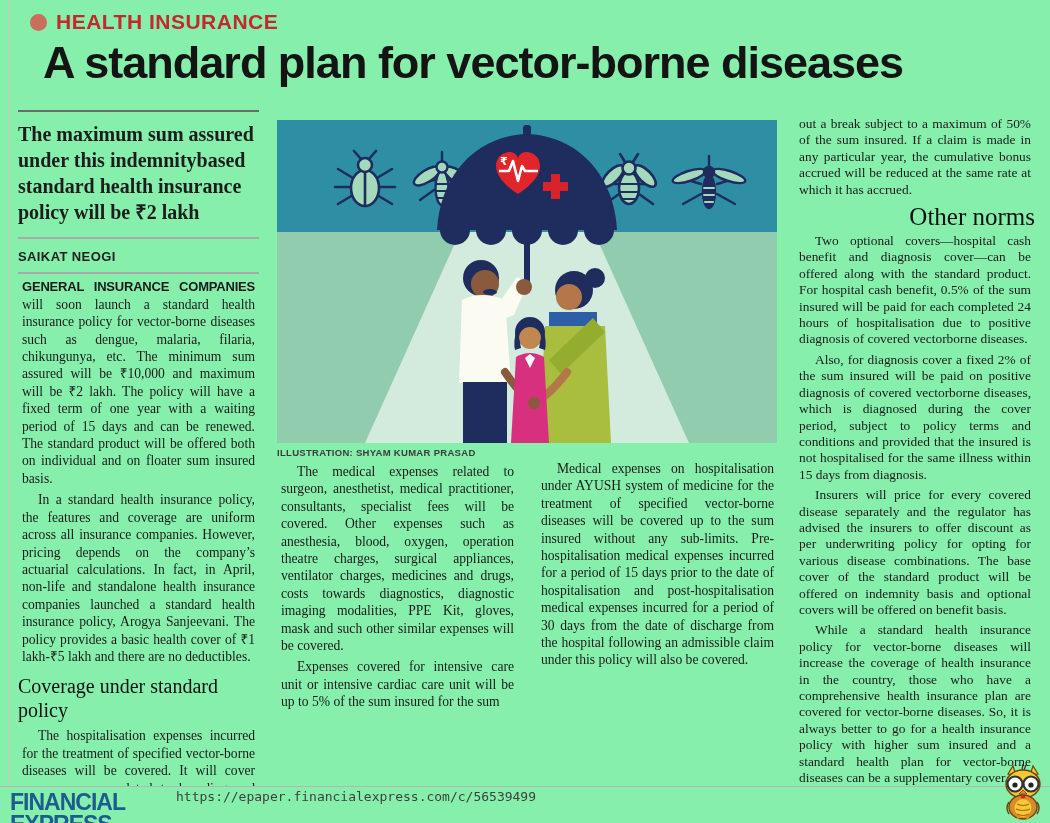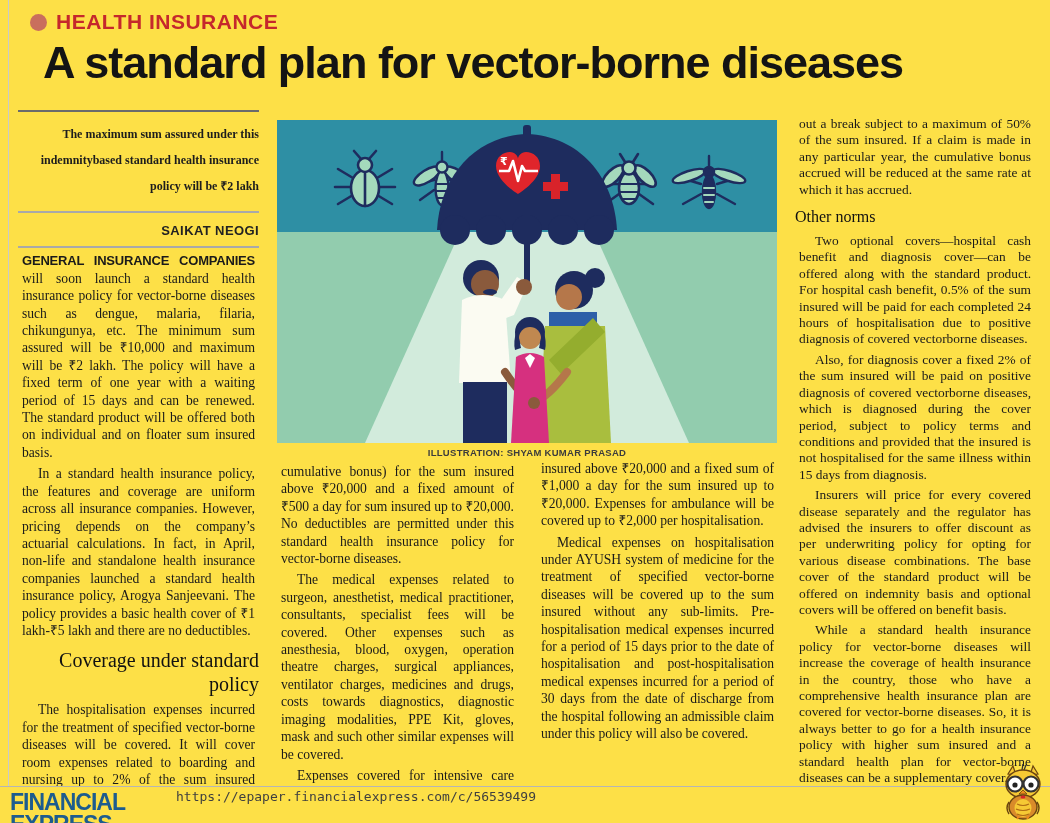--- a/index.html
+++ b/index.html
@@ -1,16 +1,16 @@
 <!DOCTYPE html>
 <html><head>
 <meta charset="utf-8">
 <style>
   html,body{margin:0;padding:0;background:#fff;}
-  .page{position:relative;width:1050px;height:823px;background:#fde047;overflow:hidden;
+  .page{position:relative;width:1050px;height:823px;background:#86efac;overflow:hidden;
         font-family:"Liberation Serif",serif;color:#1a1a1a;}
   .abs{position:absolute;}
   .left-rule{left:8px;top:0;width:1px;height:786px;background:#c9c9c9;}
 
   
   .kicker{left:30px;top:10px;display:flex;align-items:center;gap:9px;}
   .kicker-dot{width:17px;height:17px;border-radius:50%;background:#c96f5d;}
   .kicker-label{font-family:"Liberation Sans",sans-serif;font-weight:800;font-size:21px;
                 letter-spacing:.5px;color:#c5282c;}
   .headline{left:17px;top:38px;width:1022px;font-family:"Liberation Sans",sans-serif;
@@ -19,31 +19,31 @@
   
   .col{position:absolute;width:241px;text-align:justify;font-size:13.6px;line-height:17.4px;}
   .col1{left:18px;top:110px;height:676px;overflow:hidden;}
   .col2{left:277px;top:459px;width:241px;height:325px;overflow:hidden;}
   .col3{left:537px;top:456px;width:241px;height:328px;overflow:hidden;}
   .col4{left:795px;top:112px;width:240px;height:674px;overflow:hidden;line-height:16.4px;font-size:13.4px;}
   .col p{margin:4px;}
   .p-indent{text-indent:16px;}
   .rule-dark{height:2px;background:#6b6b6b;margin:0 0 9px 0;}
   .rule-gray{height:2px;background:#a9a9a9;}
-  .standfirst{font-weight:700;font-size:12px;line-height:26px;color:#1d1d1d;text-align:right;}
+  .standfirst{font-weight:700;font-size:20px;line-height:26px;color:#1d1d1d;text-align:left;}
   .byline{font-family:"Liberation Sans",sans-serif;font-weight:700;font-size:13px;
-          letter-spacing:.4px;color:#222;margin:9px 0 7px 0;text-align:right;}
+          letter-spacing:.4px;color:#222;margin:9px 0 7px 0;text-align:left;}
   .body-start{margin-top:11px;}
   .lead-in{font-family:"Liberation Sans",sans-serif;font-weight:700;font-size:13px;letter-spacing:-.2px;}
-  .subhead{font-size:20px;line-height:24px;margin:9px 0 5px 0 !important;text-align:right;color:#111;}
-  .subhead-sm{font-size:16px;line-height:23px;margin:7px 0 5px 0 !important;text-align:left;color:#111;}
+  .subhead{font-size:20px;line-height:24px;margin:9px 0 5px 0 !important;text-align:left;color:#111;}
+  .subhead-sm{font-size:25px;line-height:23px;margin:7px 0 5px 0 !important;text-align:right;color:#111;}
 
   
   .illo{left:277px;top:120px;width:500px;height:323px;}
-  .illo-credit{left:277px;top:447px;width:500px;text-align:center;
+  .illo-credit{left:277px;top:447px;width:500px;text-align:left;
                font-family:"Liberation Sans",sans-serif;font-weight:700;font-size:9.5px;
                letter-spacing:.3px;color:#3c3c3c;}
 
   
   .footer-line{left:0;top:786px;width:1050px;height:1px;background:#b5b5b5;}
   .fe-logo{left:10px;top:791px;width:182px;text-align:left;}
   .fe-name{font-family:"Liberation Sans",sans-serif;font-weight:800;font-size:23px;
            letter-spacing:-1px;color:#1d5c8e;line-height:22px;}
   .footer-meta{left:176px;top:789px;font-family:"DejaVu Sans Mono",monospace;
                font-size:13px;line-height:16px;color:#3f3f3f;white-space:nowrap;}
@@ -161,27 +161,25 @@
         <path d="M240,208 q-4,14 -2,22 l6,-2 Z M266,208 q4,14 2,22 l-6,-2 Z" fill="#1e2c5e"></path>
         <path d="M239,237 Q253,229 267,237 L272,323 L234,323 Z" fill="#d6307f"></path>
         <polygon points="248,238 253,248 258,238 253,234" fill="#ffffff"></polygon>
       </g>
       <circle cx="257" cy="283" r="6" fill="#8a5a3c"></circle>
     </svg>
   </div>
   <div class="abs illo-credit">ILLUSTRATION: SHYAM KUMAR PRASAD</div>
 
   <div class="col col2">
-    <p>cumulative bonus) for the sum insured above ₹20,000 and a fixed amount of ₹500 a day for sum insured up to ₹20,000. No deductibles are permitted under this standard health insurance policy for vector-borne diseases.</p>
     <p class="p-indent">The medical expenses related to surgeon, anesthetist, medical practitioner, consultants, specialist fees will be covered. Other expenses such as anesthesia, blood, oxygen, operation theatre charges, surgical appliances, ventilator charges, medicines and drugs, costs towards diagnostics, diagnostic imaging modalities, PPE Kit, gloves, mask and such other similar expenses will be covered.</p>
-    <p class="p-indent">Expenses covered for intensive care unit or intensive cardiac care unit will be up to 8% of the sum insured for the sum</p>
+    <p class="p-indent">Expenses covered for intensive care unit or intensive cardiac care unit will be up to 5% of the sum insured for the sum</p>
   </div>
 
   <div class="col col3">
-    <p>insured above ₹20,000 and a fixed sum of ₹1,000 a day for the sum insured up to ₹20,000. Expenses for ambulance will be covered up to ₹2,000 per hospitalisation.</p>
     <p class="p-indent">Medical expenses on hospitalisation under AYUSH system of medicine for the treatment of specified vector-borne diseases will be covered up to the sum insured without any sub-limits. Pre-hospitalisation medical expenses incurred for a period of 15 days prior to the date of hospitalisation and post-hospitalisation medical expenses incurred for a period of 30 days from the date of discharge from the hospital following an admissible claim under this policy will also be covered.</p>
   </div>
 
   <div class="col col4">
     <p>out a break subject to a maximum of 50% of the sum insured. If a claim is made in any particular year, the cumulative bonus accrued will be reduced at the same rate at which it has accrued.</p>
     <p class="subhead-sm">Other norms</p>
     <p class="p-indent">Two optional covers—hospital cash benefit and diagnosis cover—can be offered along with the standard product. For hospital cash benefit, 0.5% of the sum insured will be paid for each completed 24 hours of hospitalisation due to positive diagnosis of covered vectorborne diseases.</p>
     <p class="p-indent">Also, for diagnosis cover a fixed 2% of the sum insured will be paid on positive diagnosis of covered vectorborne diseases, which is diagnosed during the cover period, subject to policy terms and conditions and provided that the insured is not hospitalised for the same illness within 15 days from diagnosis.</p>
     <p class="p-indent">Insurers will price for every covered disease separately and the regulator has advised the insurers to offer discount as per underwriting policy for opting for various disease combinations. The base cover of the standard product will be offered on indemnity basis and optional covers will be offered on benefit basis.</p>
     <p class="p-indent">While a standard health insurance policy for vector-borne diseases will increase the coverage of health insurance in the country, those who have a comprehensive health insurance plan are covered for vector-borne diseases. So, it is always better to go for a health insurance policy with higher sum insured and a standard health plan for vector-borne diseases can be a supplementary cover.</p>

